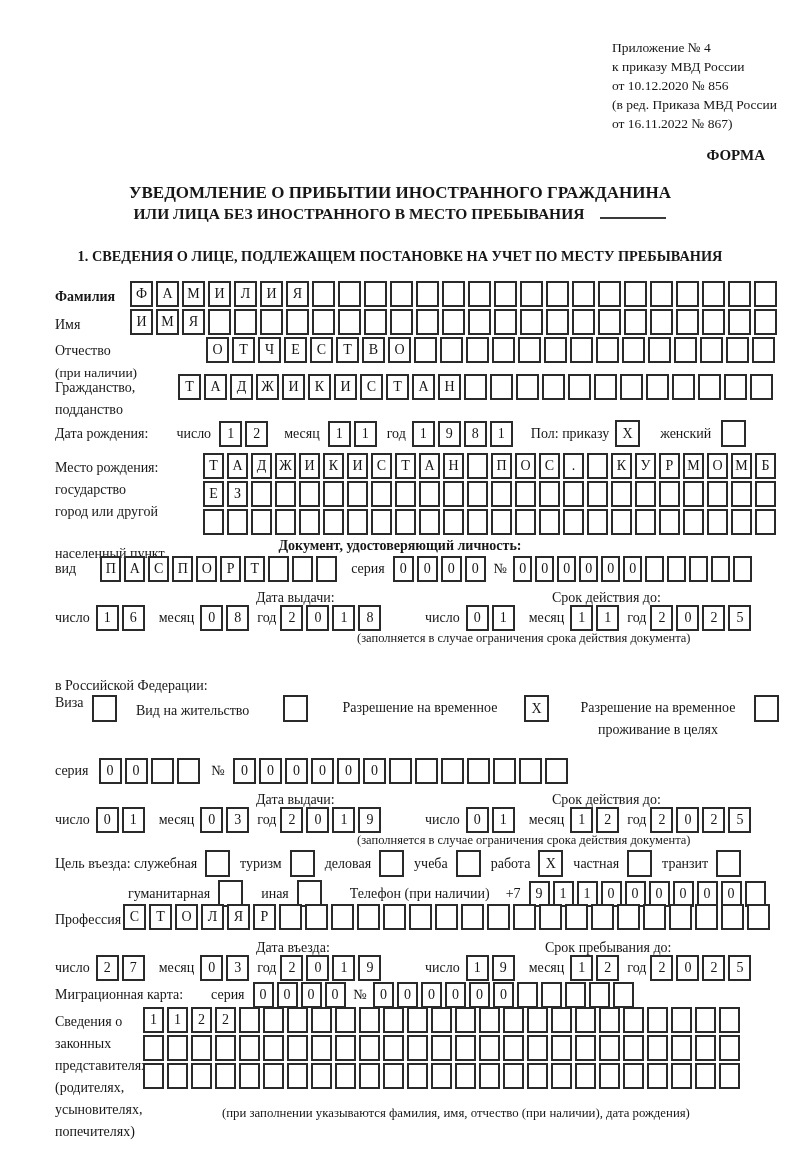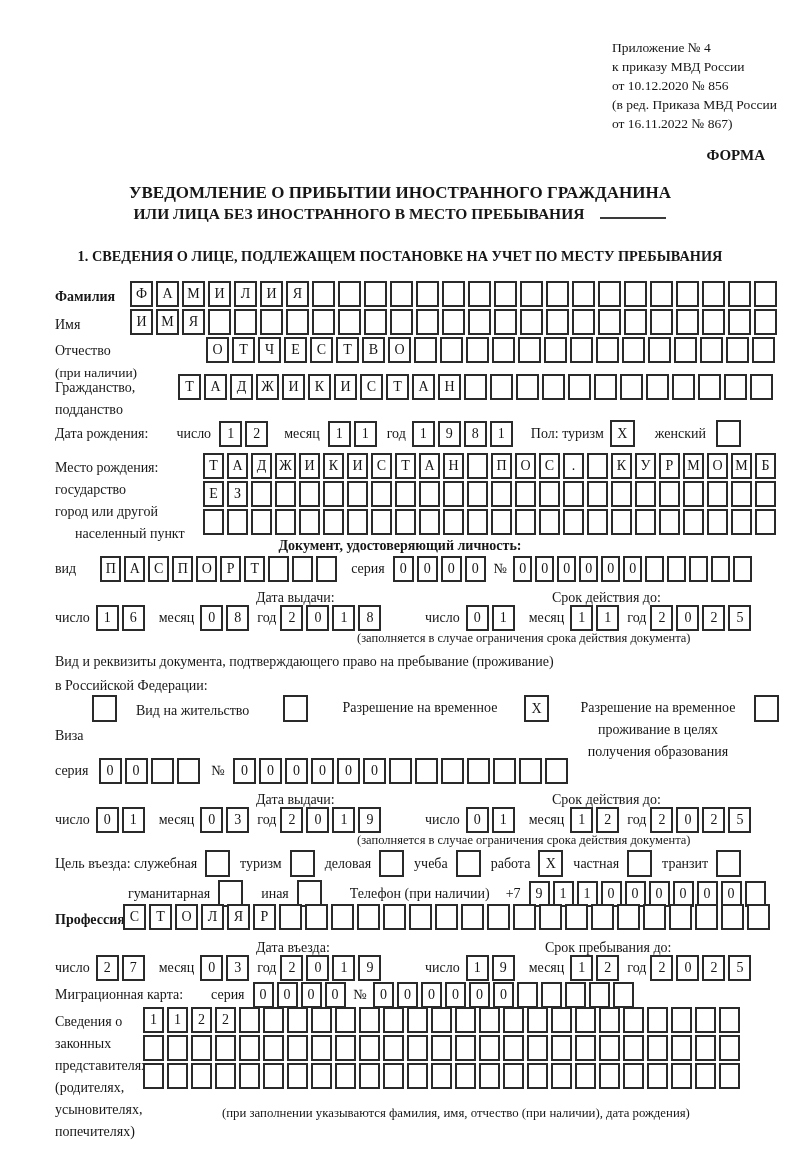--- a/index.html
+++ b/index.html
@@ -171,30 +171,30 @@
         <span class="cell">1</span>
         <span class="cell">1</span>
       </span>
     <span class="lbl ml10">год</span>
     <span class="cells ml6">
         <span class="cell">1</span>
         <span class="cell">9</span>
         <span class="cell">8</span>
         <span class="cell">1</span>
       </span>
-    <span class="lbl ml18">Пол: туризм</span>
+    <span class="lbl ml18">Пол: приказу</span>
     <span class="cbox ml6">X</span>
     <span class="lbl ml20">женский</span>
     <span class="cbox ml10"></span>
   </div>
 
   <div class="abs lbl" style="left:55px;top:459px;">Место рождения:</div>
   <div class="abs lbl" style="left:55px;top:481px;">государство</div>
   <div class="abs lbl" style="left:55px;top:503px;">город или другой</div>
-  <div class="abs lbl" style="left:55px;top:525px;margin-left:20px;">населенный пункт</div>
+  <div class="abs lbl" style="left:55px;top:545px;">населенный пункт</div>
   <div class="abs cells sm" style="left:203px;top:453px;">
       <span class="cell">Т</span>
       <span class="cell">А</span>
       <span class="cell">Д</span>
       <span class="cell">Ж</span>
       <span class="cell">И</span>
       <span class="cell">К</span>
       <span class="cell">И</span>
       <span class="cell">С</span>
       <span class="cell">Т</span>
@@ -342,35 +342,33 @@
     <span class="lbl ml8">год</span>
     <span class="cells ml4">
         <span class="cell">2</span>
         <span class="cell">0</span>
         <span class="cell">2</span>
         <span class="cell">5</span>
       </span>
   </div>
   <div class="abs small" style="left:357px;top:631px;">(заполняется в случае ограничения срока действия документа)</div>
 
-  <div class="abs lbl" style="left:55px;top:653px;">Вид и реквизиты документа, подтверждающего право на пребывание (проживание)</div>
   <div class="abs lbl" style="left:55px;top:677px;">в Российской Федерации:</div>
 
-  <div class="abs lbl" style="left:55px;top:727px;">Виза</div>
+  <div class="abs lbl" style="left:55px;top:694px;">Виза</div>
   <div class="abs cbox" style="left:92px;top:695px;"></div>
   <div class="abs lbl" style="left:136px;top:702px;">Вид на жительство</div>
   <div class="abs cbox" style="left:283px;top:695px;"></div>
   <div class="opt" style="left:322px;top:697px;width:196px;">
     <div>Разрешение на временное</div>
   </div>
   <div class="abs cbox" style="left:524px;top:695px;">X</div>
   <div class="opt" style="left:565px;top:697px;width:186px;">
     <div>Разрешение на временное</div>
     <div>проживание в целях</div>
-    <div>получения образования</div>
   </div>
   <div class="abs cbox" style="left:754px;top:695px;"></div>
 
   <div class="row" style="left:55px;top:758px;">
     <span class="lbl">серия</span>
     <span class="cells ml10">
         <span class="cell">0</span>
         <span class="cell">0</span>
         <span class="cell"></span>
         <span class="cell"></span>
@@ -466,21 +464,21 @@
         <span class="cell">0</span>
         <span class="cell">0</span>
         <span class="cell">0</span>
         <span class="cell">0</span>
         <span class="cell">0</span>
         <span class="cell">0</span>
         <span class="cell"></span>
       </span>
   </div>
 
-  <div class="abs lbl" style="left:55px;top:911px;font-weight:bold;">Профессия</div>
+  <div class="abs lbl" style="left:55px;top:911px;">Профессия</div>
   <div class="abs cells" style="left:123px;top:904px;">
       <span class="cell">С</span>
       <span class="cell">Т</span>
       <span class="cell">О</span>
       <span class="cell">Л</span>
       <span class="cell">Я</span>
       <span class="cell">Р</span>
       <span class="cell"></span>
       <span class="cell"></span>
       <span class="cell"></span>

